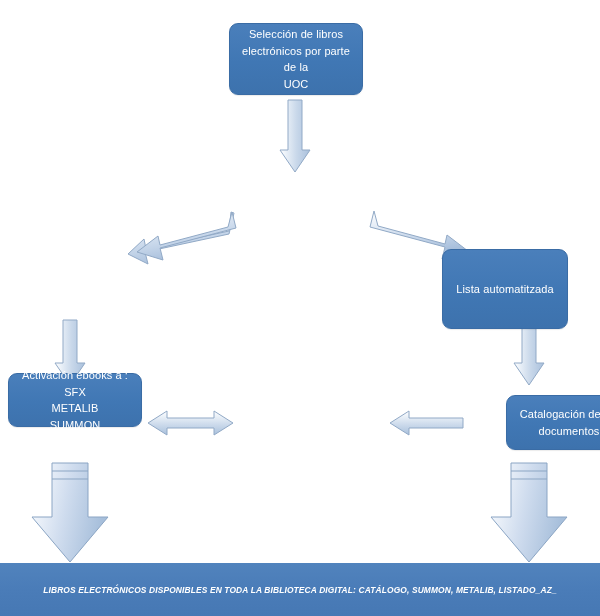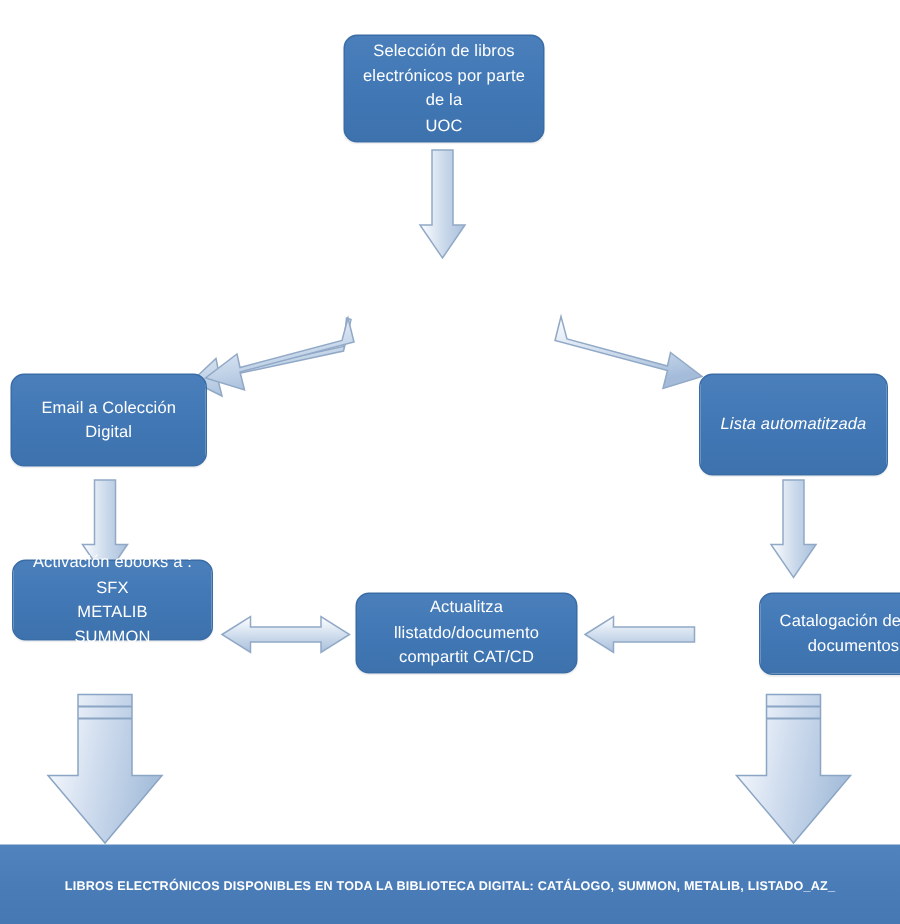--- a/index.html
+++ b/index.html
@@ -42,21 +42,21 @@
 
   .node .txt {
     display: block;
     white-space: pre-line;
   }
 
   
   #node-seleccion   { left: 229px; top: 23px;  width: 134px; height: 72px; }
   #node-adquisicion { left: 229px; top: 174px; width: 144px; height: 52px; }
   #node-email       { left: 7px;   top: 249px; width: 131px; height: 62px; }
-  #node-lista       { left: 466px; top: 249px; width: 126px; height: 68px; font-style: italic; }
+  #node-lista       { left: 442px; top: 249px; width: 126px; height: 80px; }
   #node-activacion  { left: 8px;   top: 373px; width: 134px; height: 54px; }
   #node-actualitza  { left: 237px; top: 395px; width: 148px; height: 54px; }
   #node-catalogacion{ left: 466px; top: 395px; width: 126px; height: 55px; margin-left: 40px; }
 
   #banner {
     position: absolute;
     left: 0;
     top: 563px;
     width: 600px;
     height: 53px;
@@ -64,20 +64,21 @@
     color: #ffffff;
     display: flex;
     align-items: center;
     justify-content: center;
     text-align: center;
     font-size: 8.4px;
     letter-spacing: 0.15px;
     font-weight: 600;
     padding: 0 6px;
     box-sizing: border-box;
+    font-style: italic;
   }
 
   .arrow-layer {
     position: absolute;
     left: 0; top: 0;
     width: 600px;
     height: 616px;
     pointer-events: none;
   }
   .arrow-layer svg { display: block; }
@@ -161,39 +162,32 @@
     </svg>
   </div>
 
   <div class="node" id="node-seleccion">
     <span class="txt">Selección de libros
 electrónicos por parte de la
 UOC</span>
   </div>
 
 
-  <div class="node" id="node-email">
-    <span class="txt">Email a Colección Digital</span>
-  </div>
 
   <div class="node" id="node-lista">
     <span class="txt">Lista automatitzada</span>
   </div>
 
   <div class="node" id="node-activacion">
     <span class="txt">Activación ebooks a :
 SFX
 METALIB
 SUMMON</span>
   </div>
 
-  <div class="node" id="node-actualitza">
-    <span class="txt">Actualitza llistatdo/documento
-compartit  CAT/CD</span>
-  </div>
 
   <div class="node" id="node-catalogacion">
     <span class="txt">Catalogación de los
 documentos</span>
   </div>
 
   <div id="banner">
     <span>LIBROS ELECTRÓNICOS DISPONIBLES EN TODA LA BIBLIOTECA DIGITAL: CATÁLOGO, SUMMON, METALIB, LISTADO_AZ_</span>
   </div>
 

